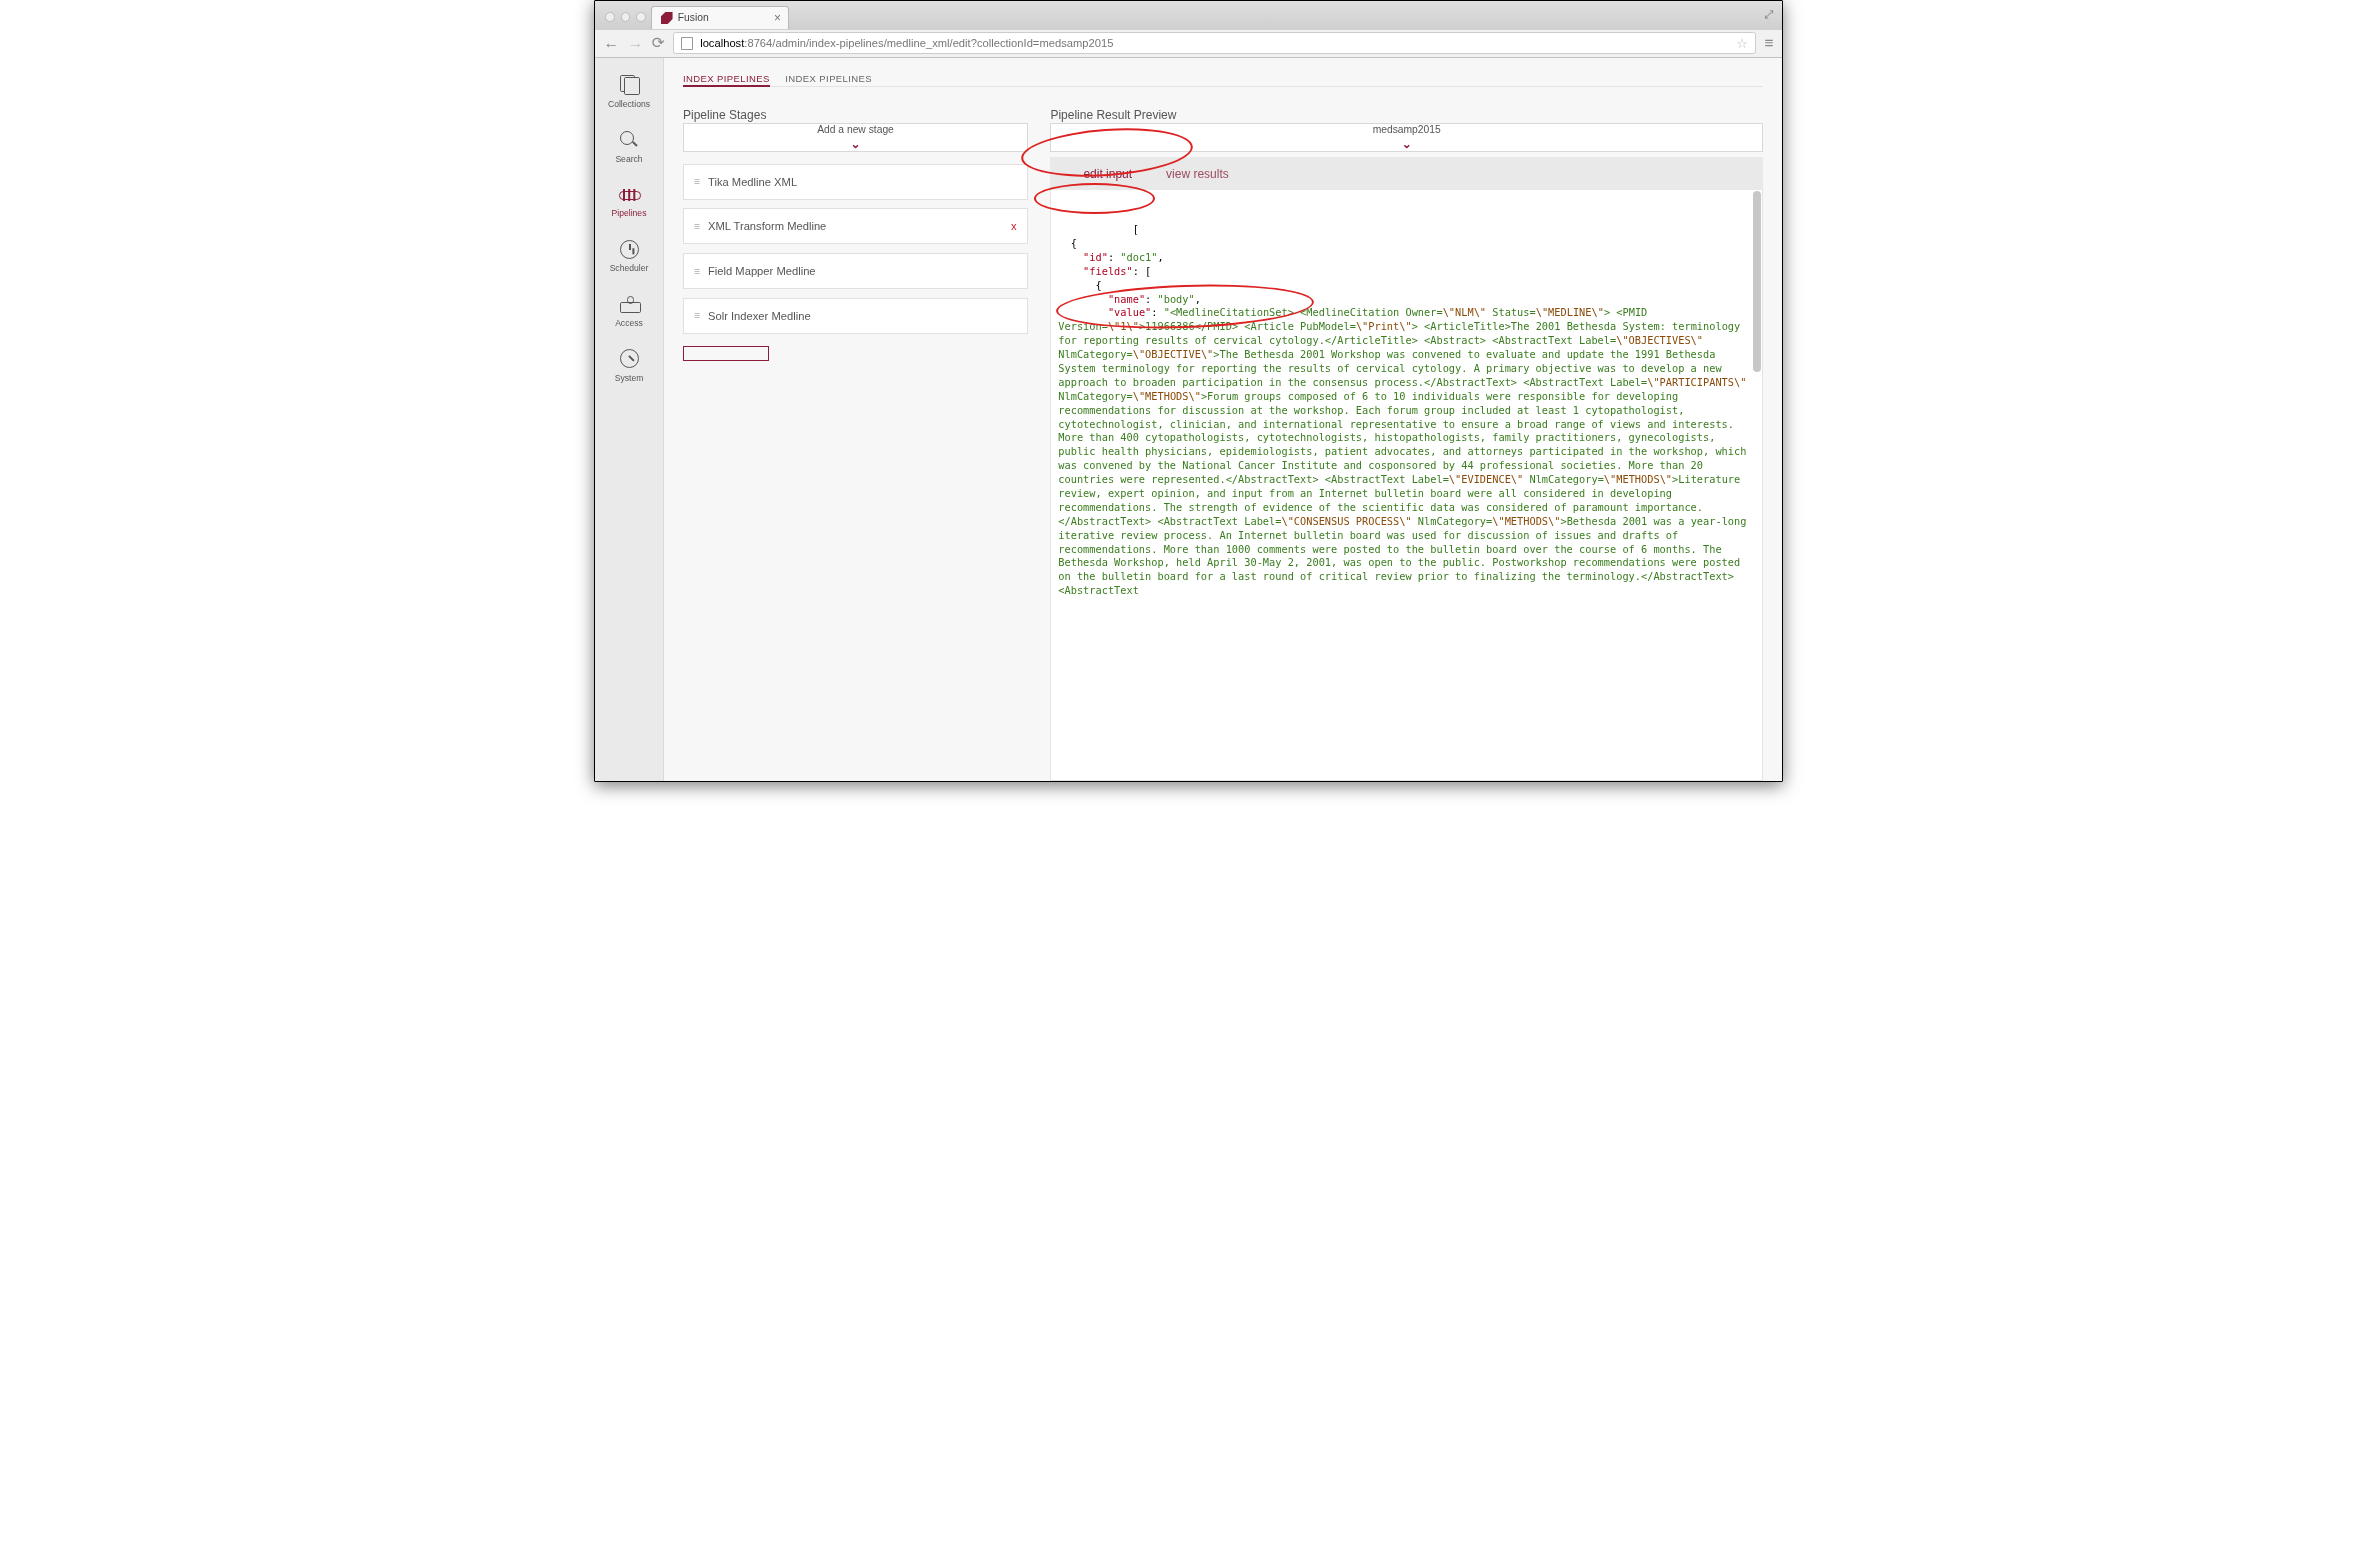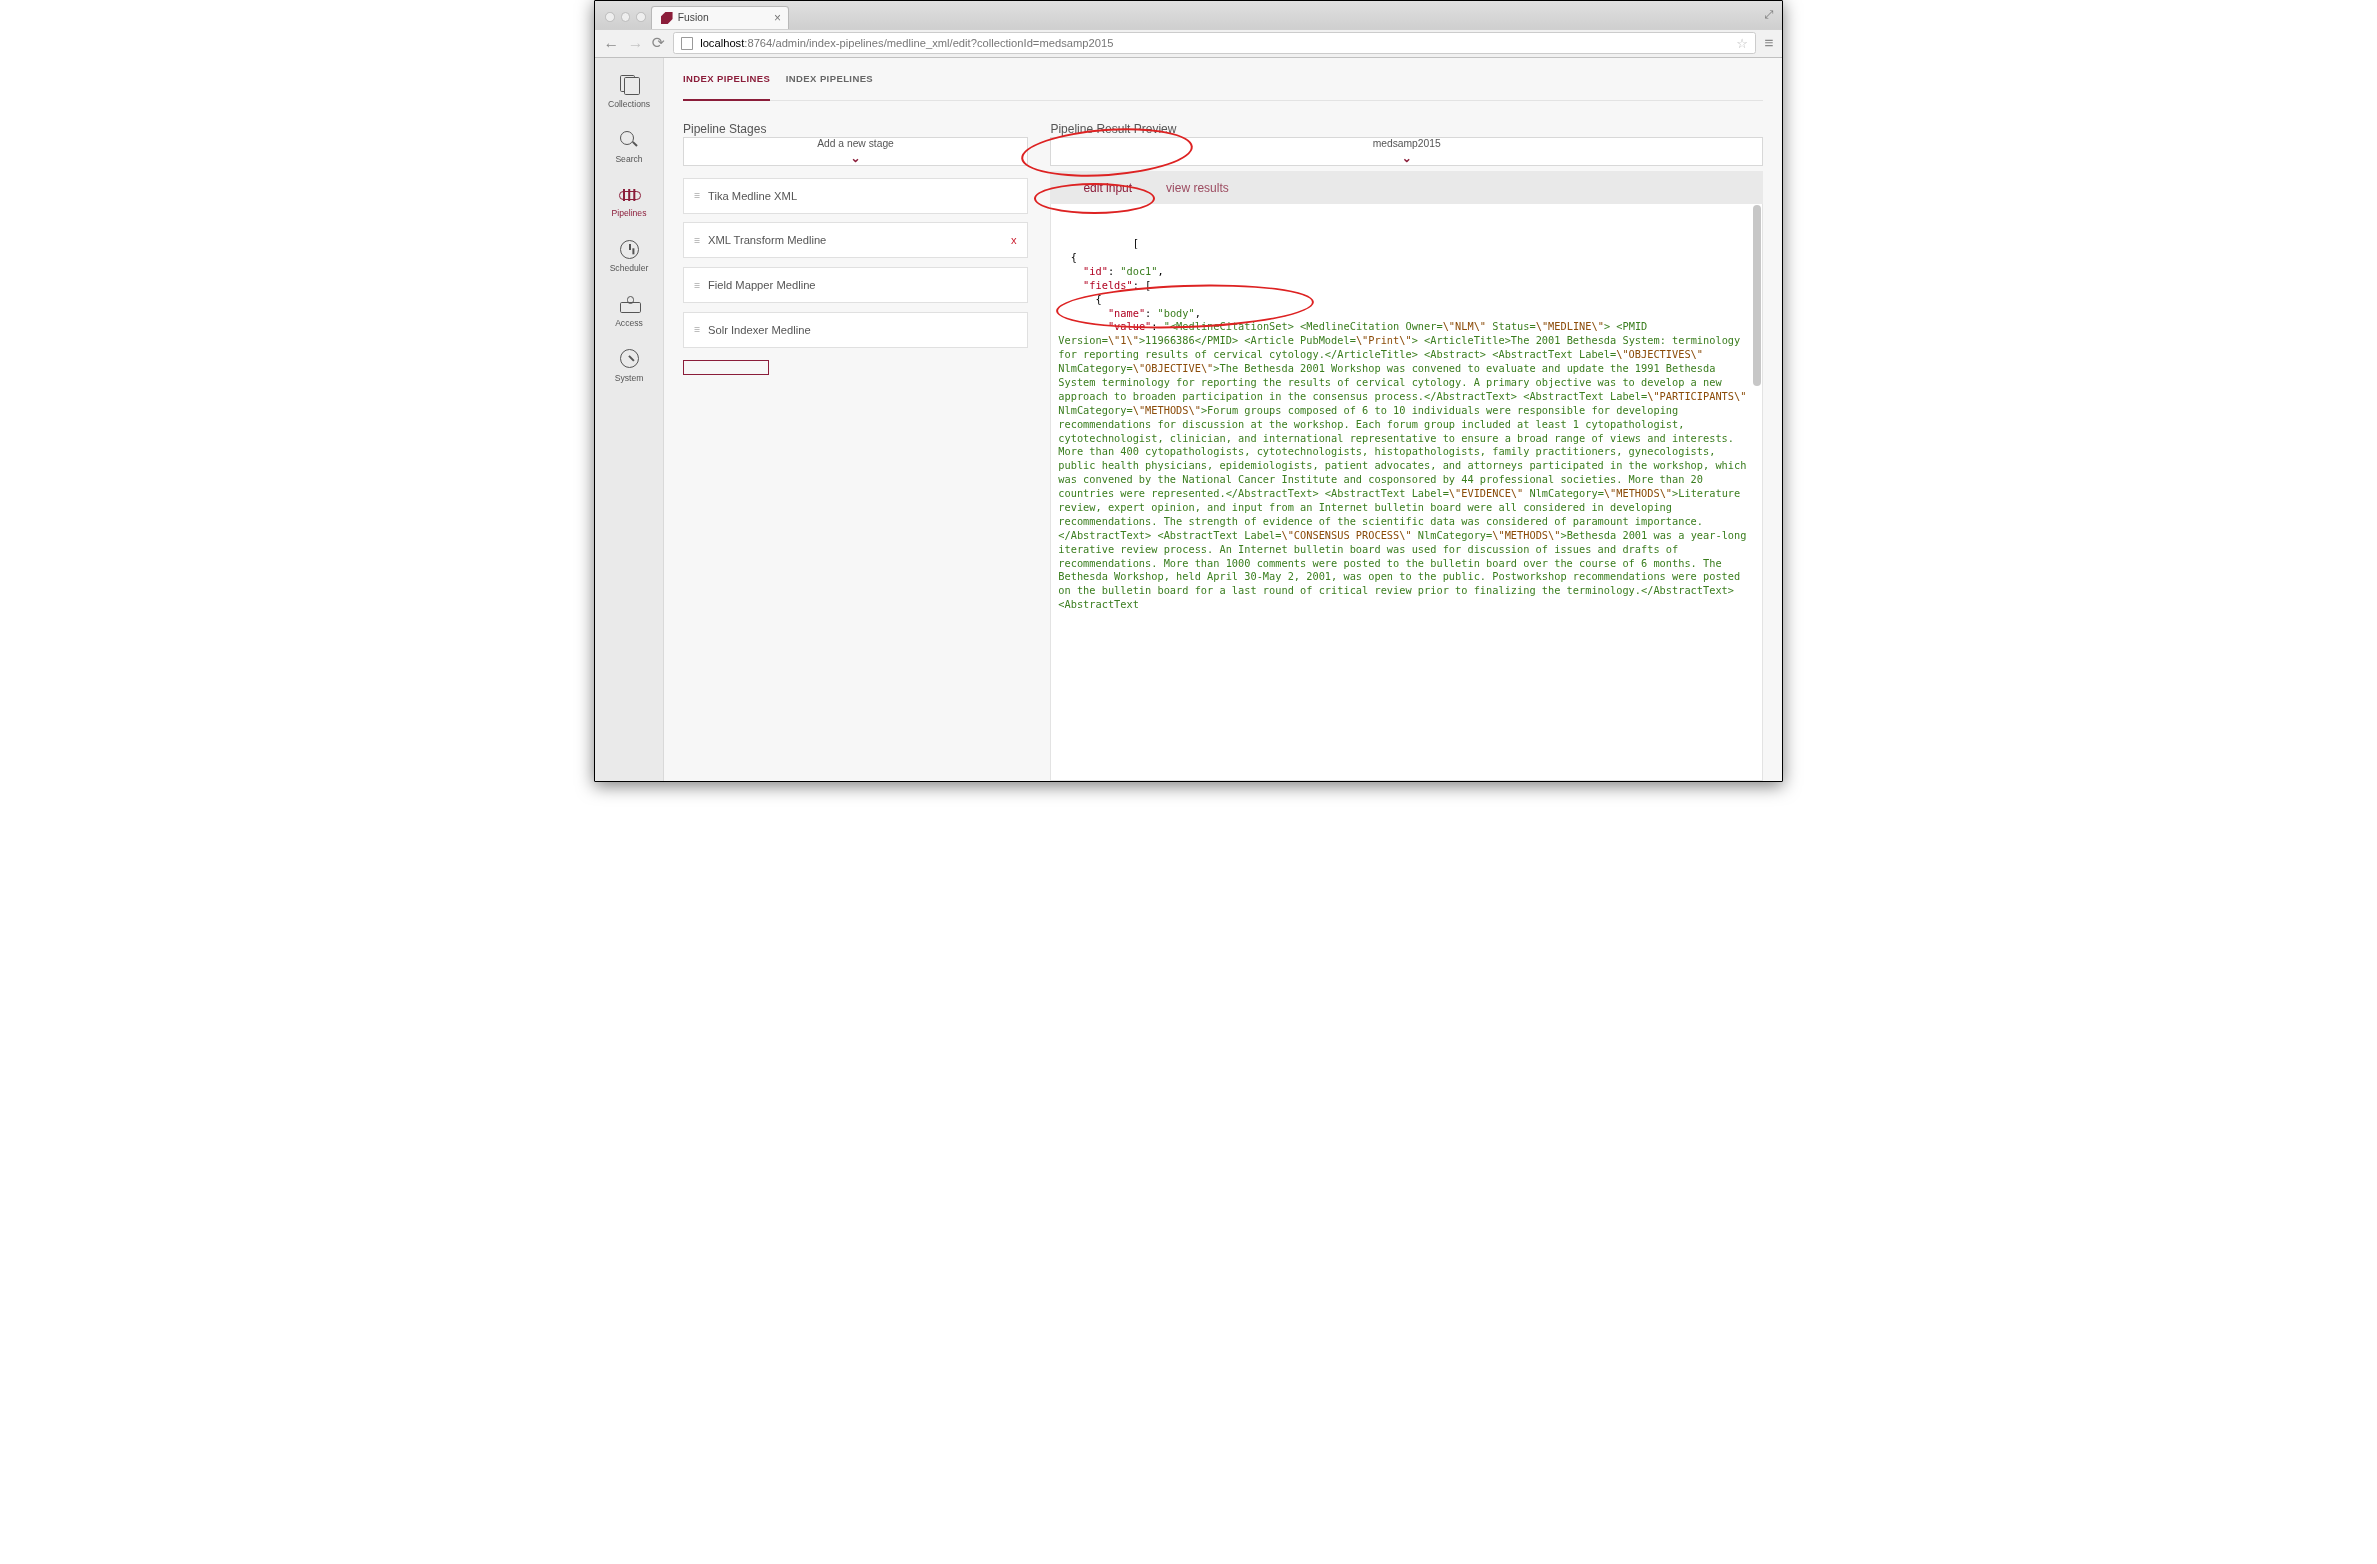--- a/index.html
+++ b/index.html
@@ -131,21 +131,21 @@
   .ico-scheduler::after{content:"";position:absolute;left:12px;top:5.2px;width:1.7px;height:6px;background:currentColor;box-shadow:3.4px 4.3px 0 0px currentColor; transform-origin:bottom;}
   .ico-access::before{content:"";position:absolute;left:2.6px;top:8.6px;width:19px;height:8.6px;border:1.7px solid currentColor;border-radius:1.7px;}
   .ico-access::after{content:"";position:absolute;left:9.5px;top:2.6px;width:5.2px;height:5.2px;border:1.7px solid currentColor;border-radius:50%;}
   .ico-system::before{content:"";position:absolute;left:3.4px;top:0.9px;width:17px;height:17px;border:1.7px solid currentColor;border-radius:50%;}
   .ico-system::after{content:"";position:absolute;left:11.2px;top:7.8px;width:1.7px;height:6.9px;background:currentColor;transform:rotate(-45deg);transform-origin:top;}
 
   
   .content { flex:1; padding:15.5px 19px 0 19px; min-width:0; display:flex; flex-direction:column; overflow:hidden;}
   .page-title { color:#8b1d3a; font-size:26px; font-weight:300; margin-bottom:8.6px;}
   .tabs { display:flex; gap:15.5px; border-bottom:0.9px solid #e3e3e3; font-size:9.5px; letter-spacing:0.4px; color:#666;}
-  .tabs .tabitem { padding:0 0 15px 0; cursor:pointer;font-weight:bold;}
+  .tabs .tabitem { padding:0 0 1px 0; cursor:pointer;}
   .tabs .tabitem.active { color:#8b1d3a; border-bottom:2.6px solid #8b1d3a; margin-bottom:-0.9px;}
 
   .columns { display:flex; gap:22.4px; margin-top:20.7px; flex:1; min-height:0;}
   .col-left { width:345px; }
   .col-right { flex:1; min-width:0; display:flex; flex-direction:column;}
 
   .section-title { color:#555; font-size:12px; font-weight:400; margin-bottom:1px;}
 
   .dropdown {
     border:0.9px solid #d8d8d8; height:29px; display:flex; align-items:center;

